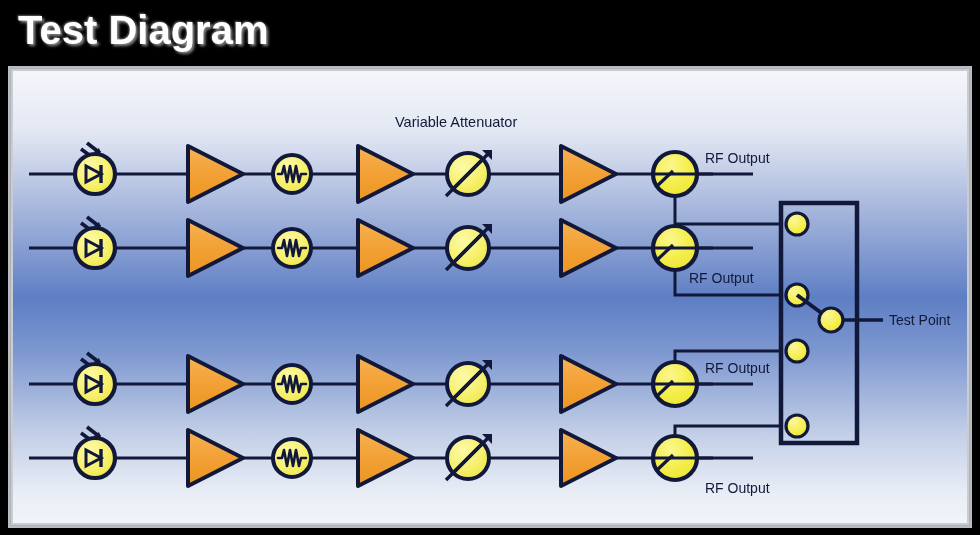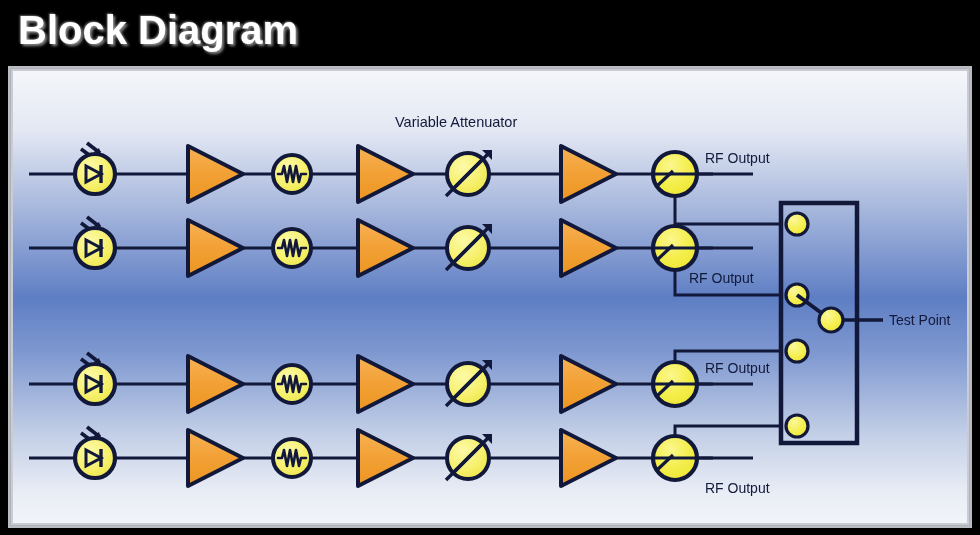--- a/index.html
+++ b/index.html
@@ -25,21 +25,21 @@
 
   .lbl{font-family:"Liberation Sans", sans-serif;fill:#12193a;font-size:14px;}
   .lbl-va{font-size:14.5px;}
 </style>
 </head>
 <body>
 
 <div id="root">
 
   <div id="titlebar">
-    <div id="title">Block Diagram</div>
+    <div id="title">Test Diagram</div>
   </div>
 
   <div id="frame">
     <div id="canvaswrap">
       <div id="canvas">
 
         <svg id="dia" width="956" height="454" viewBox="0 0 956 454">
 
           <defs>
             <linearGradient id="bgGrad" x1="0" y1="0" x2="0" y2="1">

